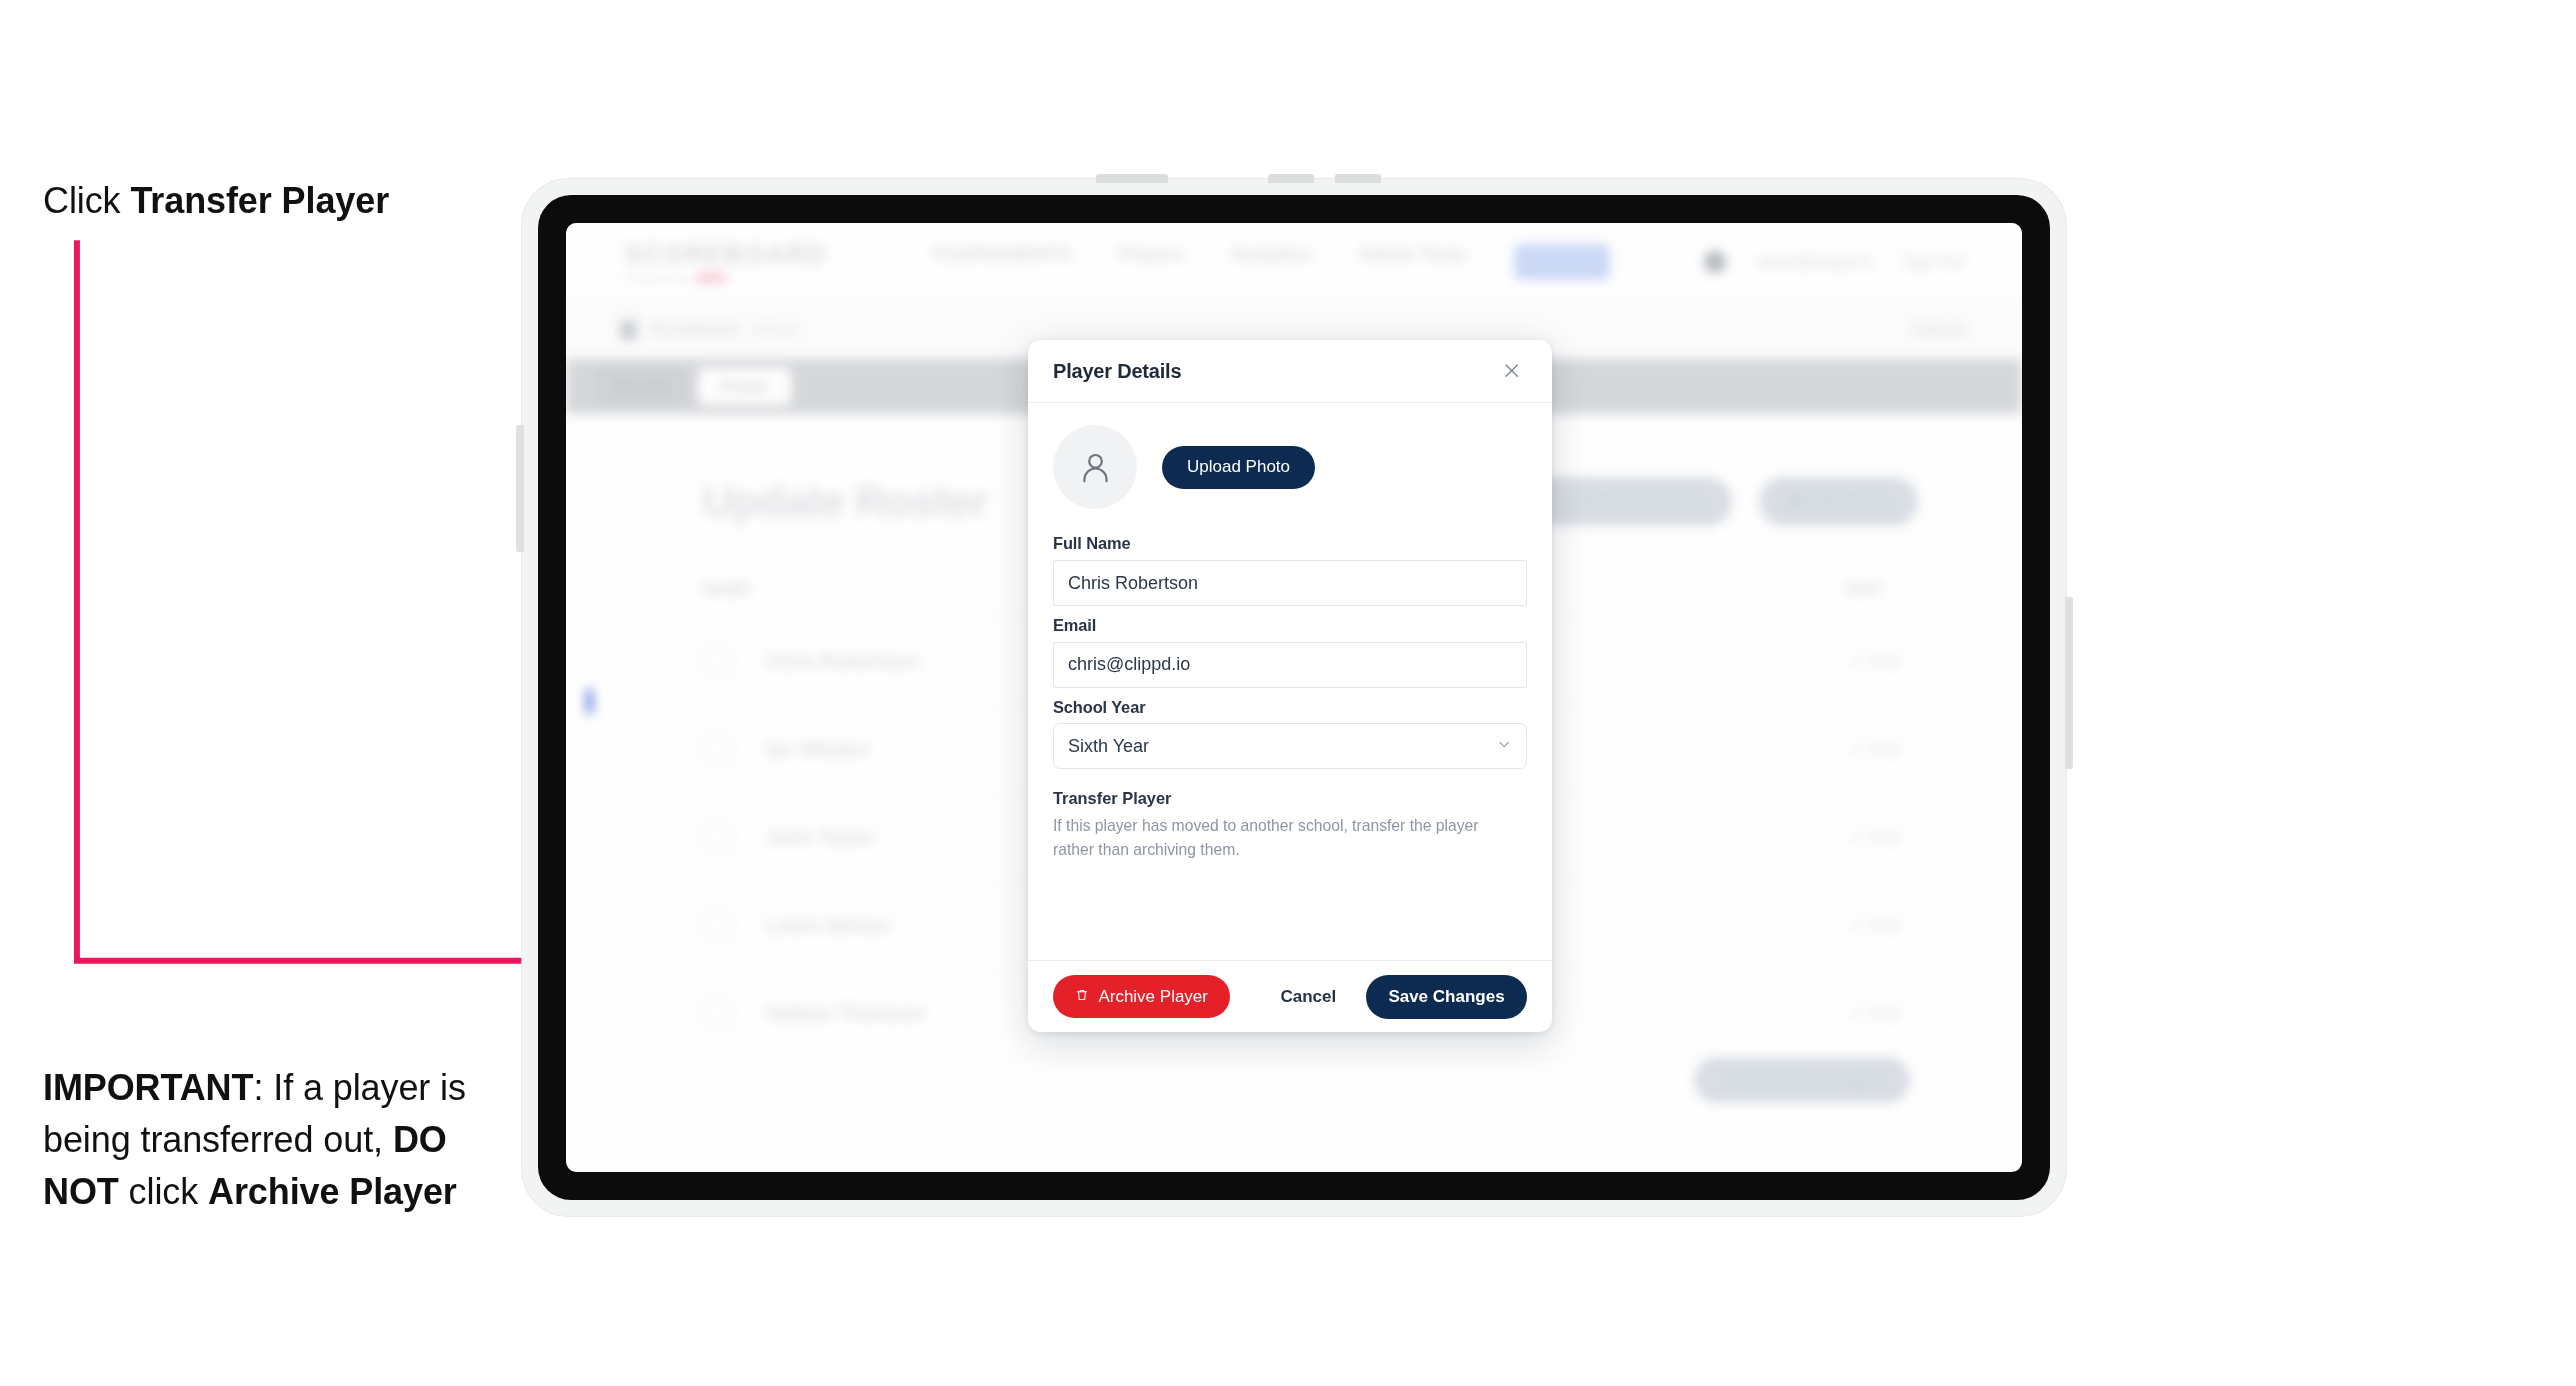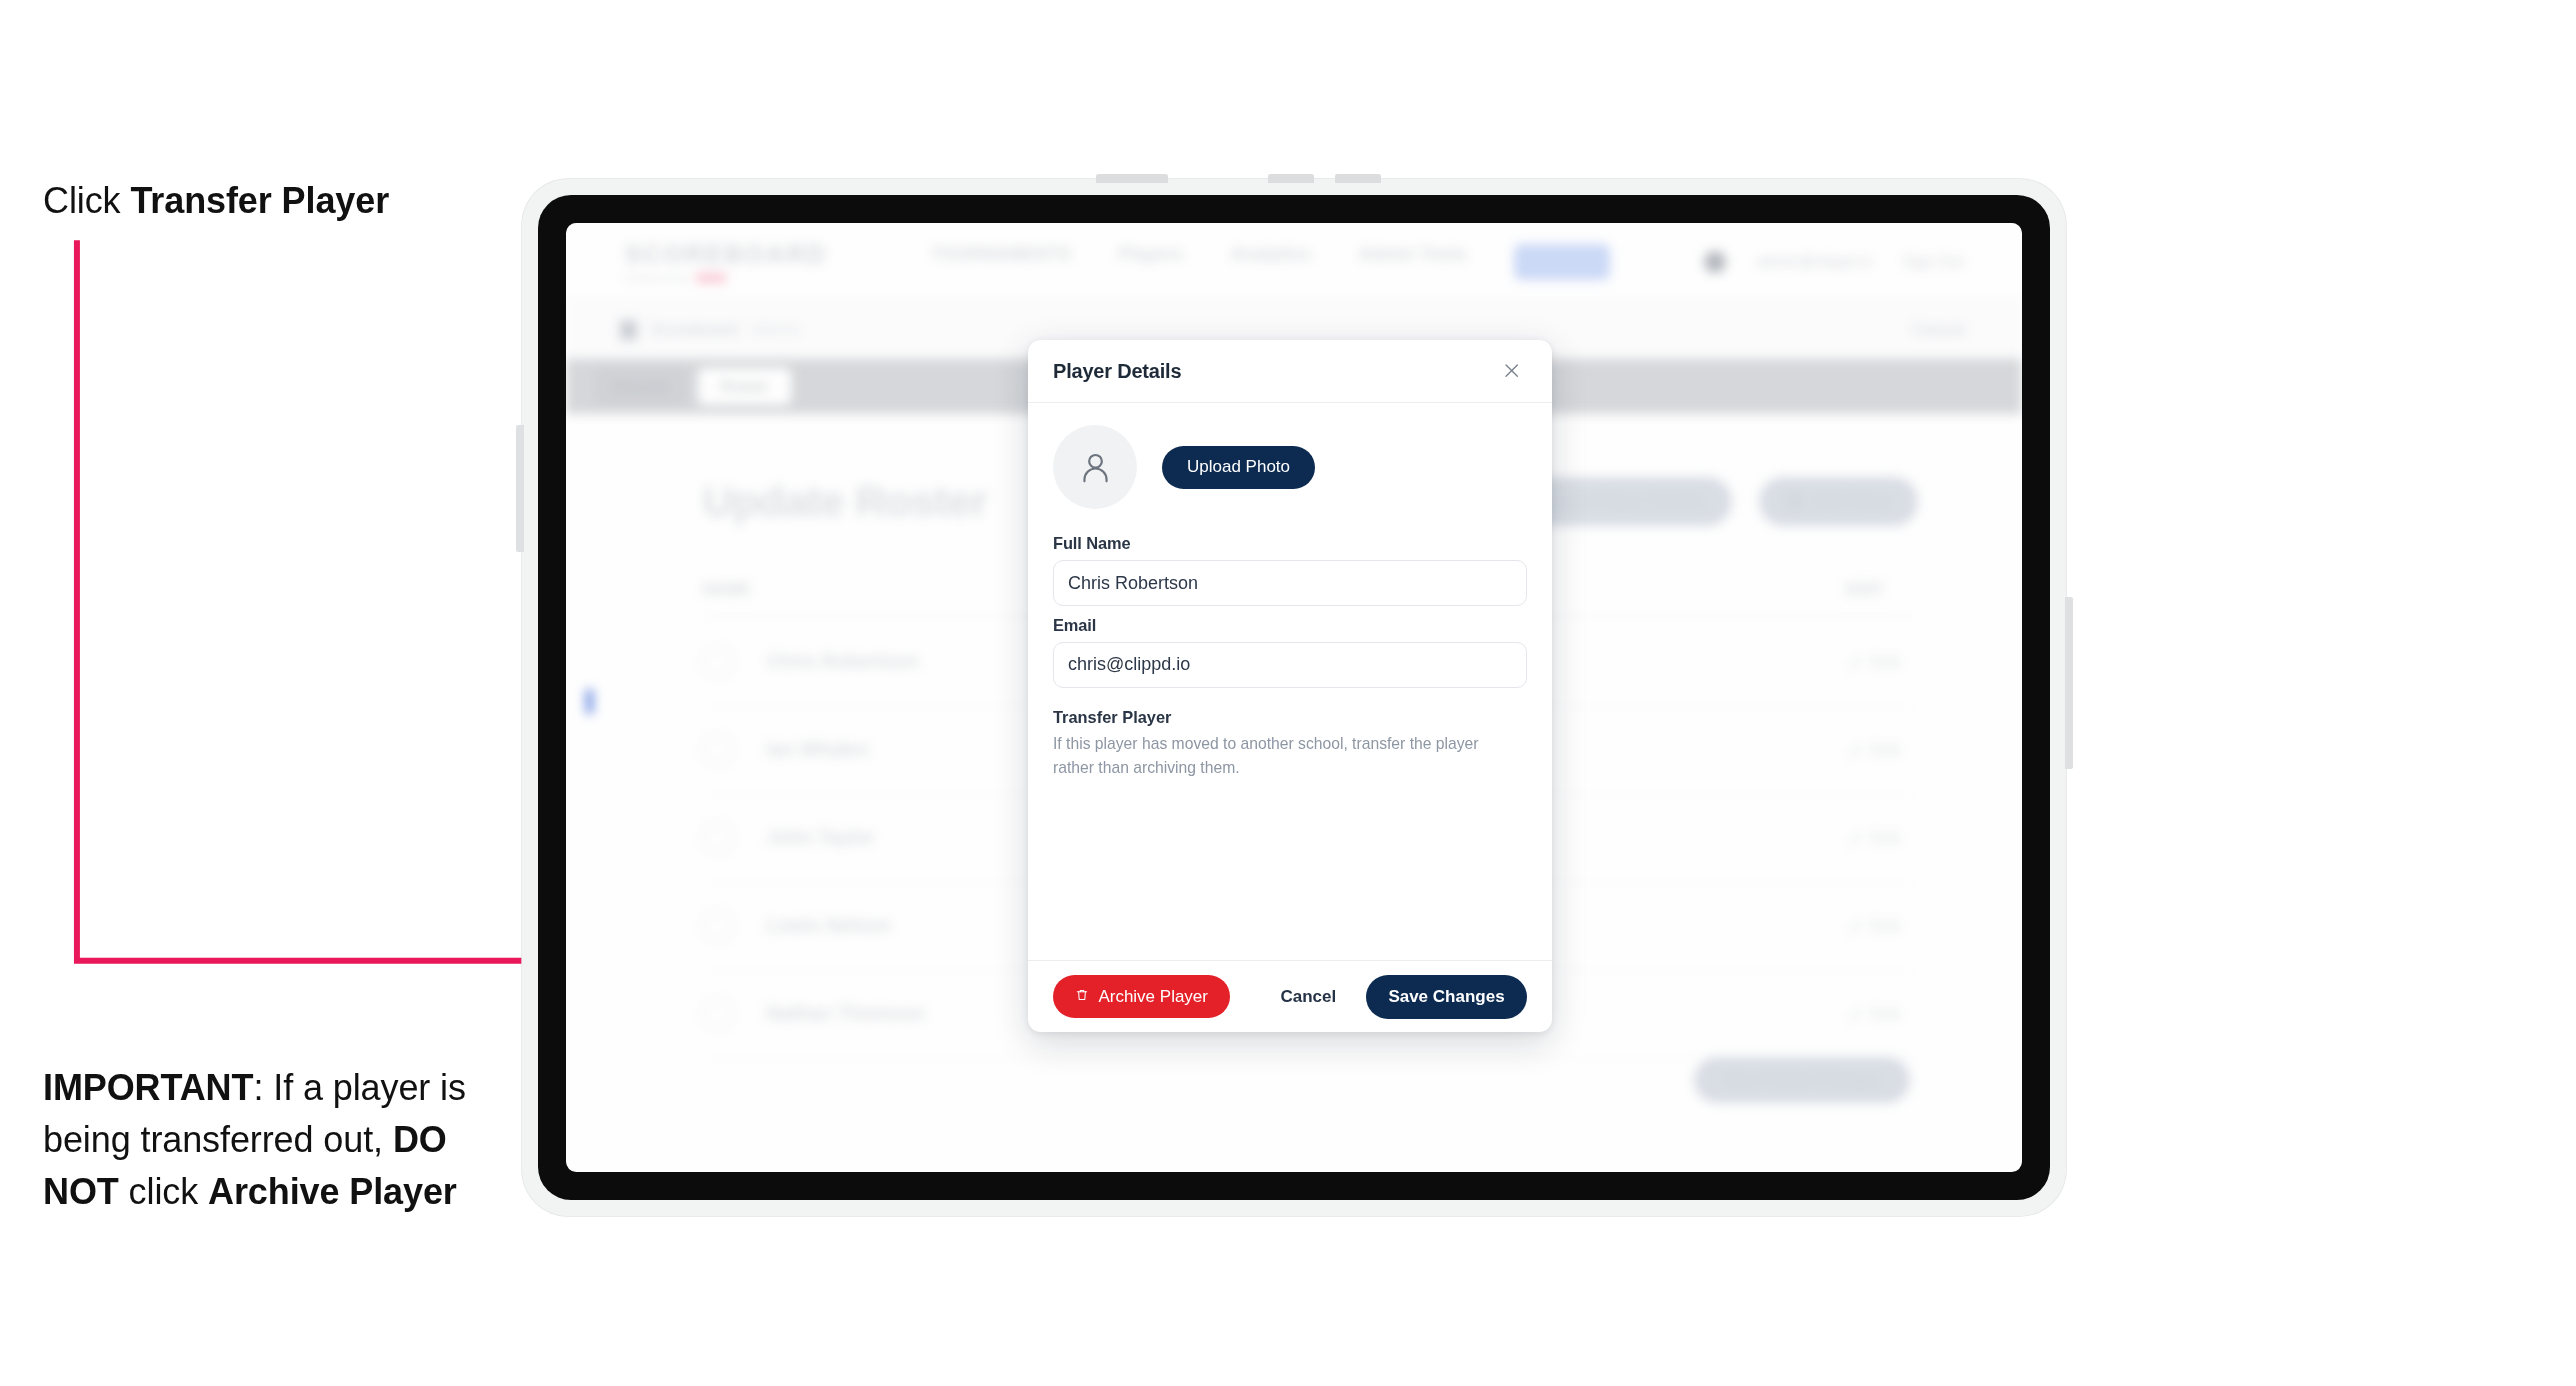--- a/index.html
+++ b/index.html
@@ -179,21 +179,21 @@
     padding: 11.2px 25px; border-radius: 745px; cursor: pointer;
   }
 
   .field { margin-bottom: 10px; }
   .field-label {
     font-size: 16.4px; font-weight: 600; color: #2a3546;
     margin-bottom: 6.7px; letter-spacing: -0.1px;
   }
   .field-input {
     width: 100%; height: 46px;
-    border: 0.7px solid #e3e6ea; border-radius: 10px;
+    border: 0.7px solid #e3e6ea; border-radius: 2px;
     background: #ffffff; color: #2c3749;
     font-family: "Liberation Sans", sans-serif;
     font-size: 18px; padding: 0 14px;
     display: flex; align-items: center;
   }
   .field-select {
     width: 100%; height: 46px;
     border: 0.7px solid #e3e6ea; border-radius: 6.7px;
     background: #ffffff; color: #2c3749;
     font-size: 18px; padding: 0 14px;
@@ -400,20 +400,31 @@
         <div class="field-label">Full Name</div>
         <div class="field-input">Chris Robertson</div>
       </div>
 
 
       <div class="field">
         <div class="field-label">Email</div>
         <div class="field-input">chris@clippd.io</div>
       </div>
 
+      <div class="field">
+        <div class="field-label">School Year</div>
+        <div class="field-select">
+          <span>Sixth Year</span>
+          <span class="chev">
+            <svg width="16.4" height="16.4" viewBox="0 0 24 24" fill="none" stroke="#9aa2ad" stroke-width="1.7" stroke-linecap="round" stroke-linejoin="round">
+              <polyline points="6 9.5 12 15.5 18 9.5"></polyline>
+            </svg>
+          </span>
+        </div>
+      </div>
 
       <div class="transfer-sec">
         <div class="transfer-title">Transfer Player</div>
         <div class="transfer-desc">If this player has moved to another school, transfer the player rather than archiving them.</div>
 
       </div>
 
     </div>
 
     <div id="modal-footer">

